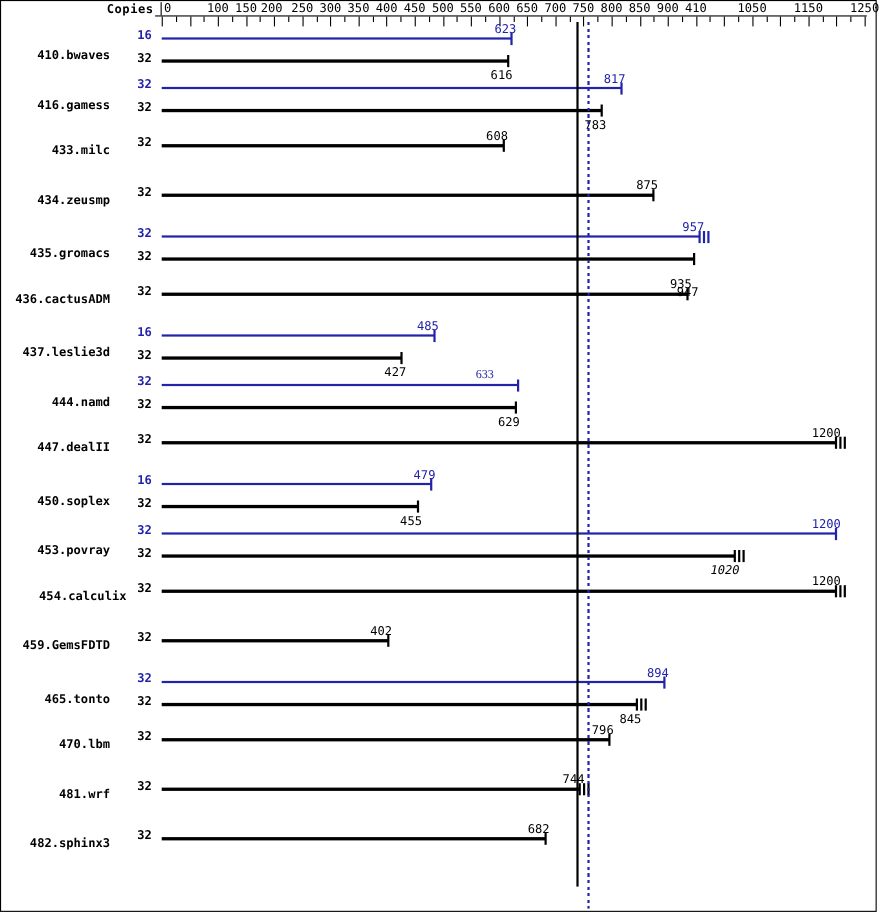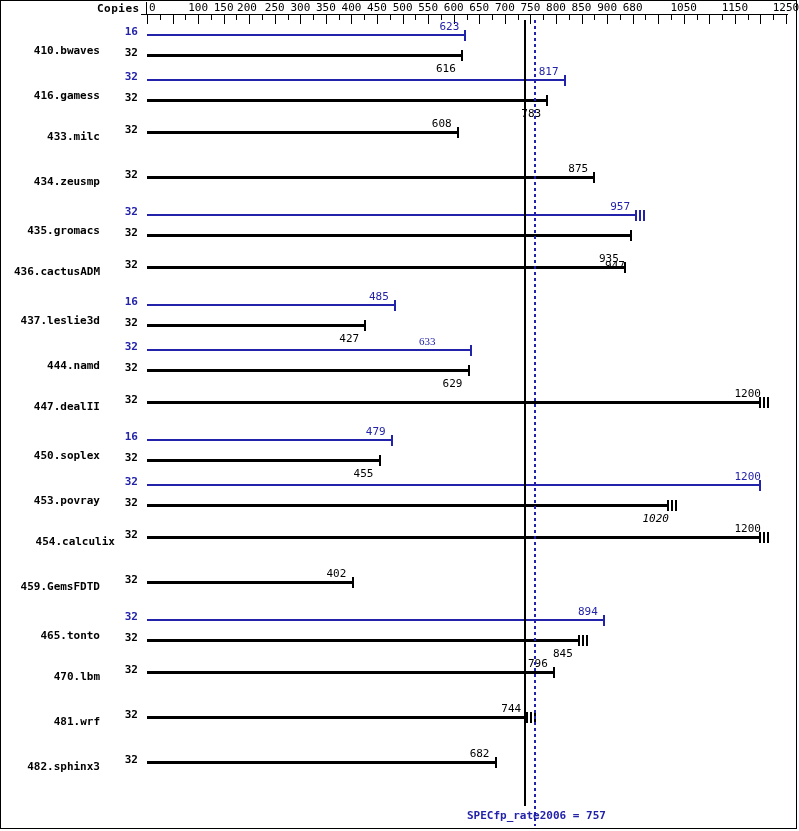--- a/index.html
+++ b/index.html
@@ -20,21 +20,21 @@
   .copies.base{color:#000;}
 
   .bar{position:absolute;height:3px;}
   .bar.base{background:#000;}
   .bar.peak{background:#2222aa;height:2px;}
 
   .cap{position:absolute;width:2px;}
   .cap.base{background:#000;}
   .cap.peak{background:#2222aa;}
 
-  .val{position:absolute;font-size:11px;white-space:nowrap;text-align:left;}
+  .val{position:absolute;font-size:11px;white-space:nowrap;text-align:right;}
   .val.peak{color:#2222aa;}
   .val.base{color:#000;}
 
   .vline-base{position:absolute;width:2px;background:#000;}
   .vline-peak{position:absolute;width:2px;
     background:repeating-linear-gradient(to bottom,#2222aa 0px,#2222aa 3px,transparent 3px,transparent 6px);}
 
   .summary{position:absolute;font-size:11px;font-weight:bold;white-space:nowrap;text-align:right;}
   .summary.base{color:#000;}
   .summary.peak{color:#2222aa;}
@@ -61,21 +61,21 @@
       <div class="axlabel" style="left: 357.04px; width: 40px; top: 1px;">450</div>
       <div class="axlabel" style="left: 382.6px; width: 40px; top: 1px;">500</div>
       <div class="axlabel" style="left: 408.16px; width: 40px; top: 1px;">550</div>
       <div class="axlabel" style="left: 433.72px; width: 40px; top: 1px;">600</div>
       <div class="axlabel" style="left: 459.28px; width: 40px; top: 1px;">650</div>
       <div class="axlabel" style="left: 484.84px; width: 40px; top: 1px;">700</div>
       <div class="axlabel" style="left: 510.4px; width: 40px; top: 1px;">750</div>
       <div class="axlabel" style="left: 535.96px; width: 40px; top: 1px;">800</div>
       <div class="axlabel" style="left: 561.52px; width: 40px; top: 1px;">850</div>
       <div class="axlabel" style="left: 587.08px; width: 40px; top: 1px;">900</div>
-      <div class="axlabel" style="left: 612.64px; width: 40px; top: 1px;">680</div>
+      <div class="axlabel" style="left: 612.64px; width: 40px; top: 1px;">410</div>
       <div class="axlabel" style="left: 663.76px; width: 40px; top: 1px;">1050</div>
       <div class="axlabel" style="left: 714.88px; width: 40px; top: 1px;">1150</div>
       <div class="axlabel" style="left: 766px; width: 40px; top: 1px;">1250</div>
       <div class="tick major" style="left: 147px; top: 15px;"></div>
       <div class="tick minor" style="left: 160px; top: 15px;"></div>
       <div class="tick major" style="left: 173px; top: 15px;"></div>
       <div class="tick minor" style="left: 185px; top: 15px;"></div>
       <div class="tick major" style="left: 198px; top: 15px;"></div>
       <div class="tick minor" style="left: 211px; top: 15px;"></div>
       <div class="tick major" style="left: 224px; top: 15px;"></div>
@@ -253,14 +253,13 @@
       <div class="copies base" style="left: 104px; width: 34px; top: 753px;">32</div>
       <div class="bar base" style="left: 147px; top: 761px; width: 348.638px;"></div>
       <div class="cap base" style="left: 494.638px; top: 757px; height: 11px;"></div>
       <div class="val base" style="left: 469.638px; width: 30px; top: 747px;">682</div>
     </div>
   <div id="lines-layer">
       <div class="vline-base" style="left: 524px; top: 20px; height: 786px;"></div>
       <div class="vline-peak" style="left: 534px; top: 20px; height: 806px;"></div>
     </div>
 
-  <div class="summary peak" style="left: 0px; width: 605.978px; top: 809px;">SPECfp_rate2006 = 757</div>
 </div>
 
 </body></html>

